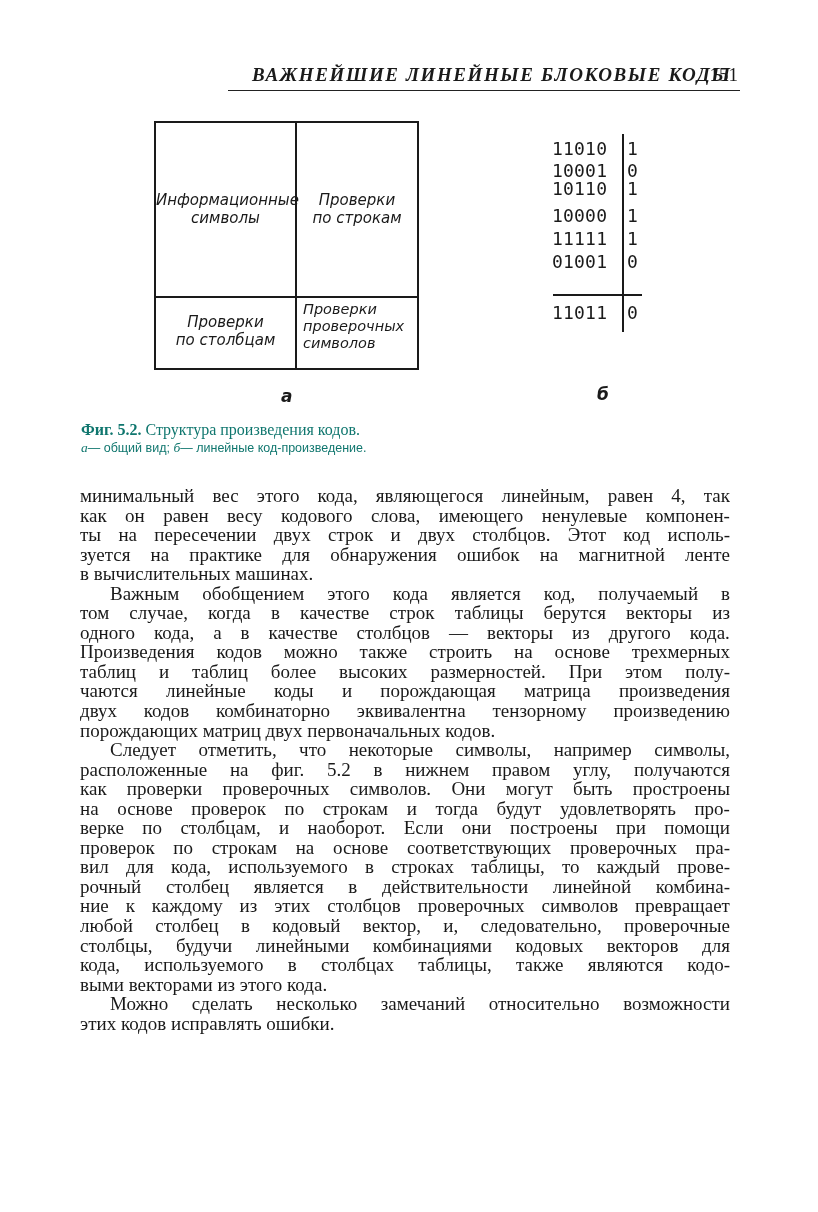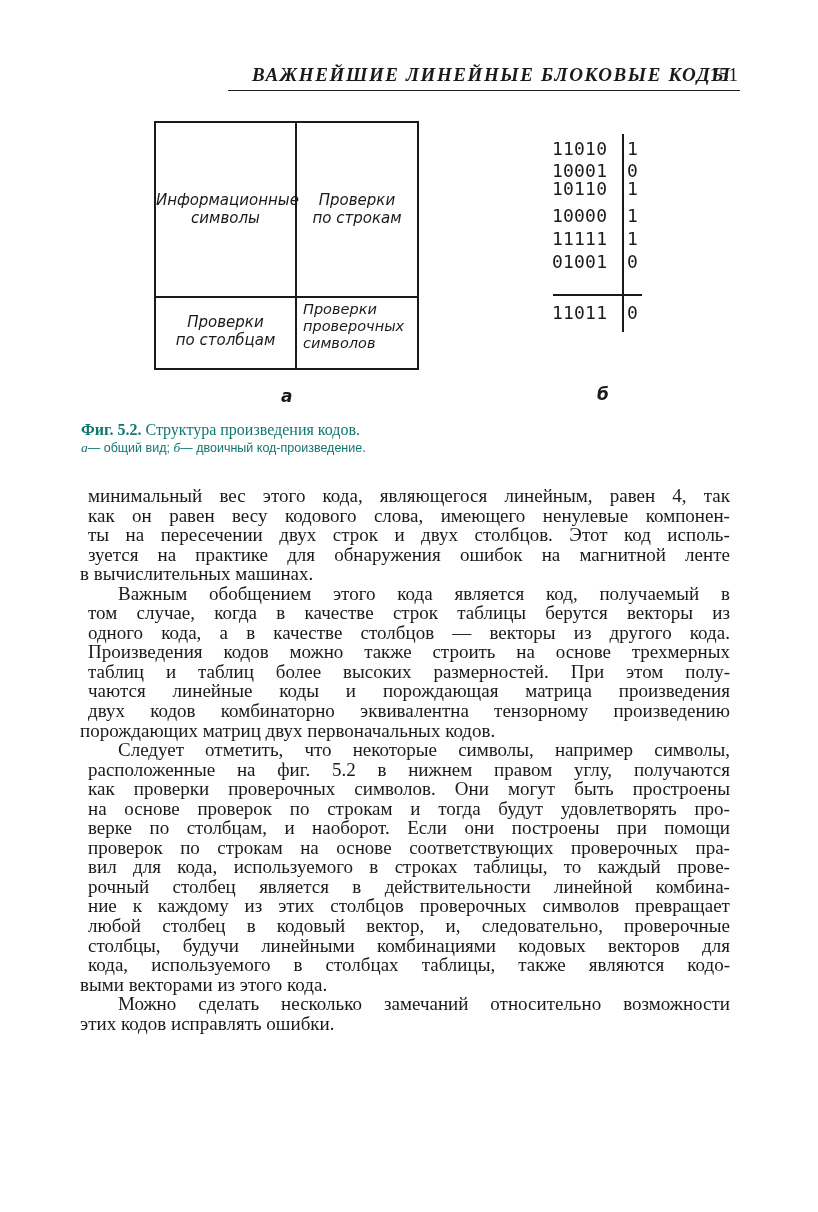--- a/index.html
+++ b/index.html
@@ -59,21 +59,21 @@
   .caption .line1 b { font-weight: bold; }
   .caption .line2 { font-size: 12.5px; line-height: 16px; white-space: nowrap; font-family: "Liberation Sans", sans-serif; }
   .caption .line2 i { font-style: italic; font-family: "Liberation Serif", serif; font-size: 13.5px; }
 
   .body-text {
     position: absolute; left: 80px; top: 486px; width: 650px;
     font-family: "Liberation Serif", serif; font-size: 19px; line-height: 19.55px; color: #1a1a1a;
   }
   .para { margin: 0; }
   .jline {
-    display: flex; justify-content: space-between; white-space: pre; height: 19.55px; margin-left: 8px;
+    display: flex; justify-content: space-between; white-space: pre; height: 19.55px;
   }
 </style>
 </head>
 <body>
 
 <div class="page">
 
   <div class="running-head">
     <span class="running-title">ВАЖНЕЙШИЕ ЛИНЕЙНЫЕ БЛОКОВЫЕ КОДЫ</span>
     <span class="page-number">151</span>
@@ -137,21 +137,21 @@
   <span class="sub-label sub-a">а</span>
   <span class="sub-label sub-b">б</span>
 
   <div class="caption">
     <div class="line1">
       <b>Фиг. 5.2.</b>
       <span>Структура произведения кодов.</span>
     </div>
     <div class="line2">
       <i>а</i><span>— общий вид;</span>
-      <i>б</i><span>— двоичный код-произведение.</span>
+      <i>б</i><span>— линейные код-произведение.</span>
     </div>
   </div>
 
   <div class="body-text" id="body-text">
       <div class="para">
         <div class="jline"><span>минимальный</span><span>вес</span><span>этого</span><span>кода,</span><span>являющегося</span><span>линейным,</span><span>равен</span><span>4,</span><span>так</span></div>
         <div class="jline"><span>как</span><span>он</span><span>равен</span><span>весу</span><span>кодового</span><span>слова,</span><span>имеющего</span><span>ненулевые</span><span>компонен-</span></div>
         <div class="jline"><span>ты</span><span>на</span><span>пересечении</span><span>двух</span><span>строк</span><span>и</span><span>двух</span><span>столбцов.</span><span>Этот</span><span>код</span><span>исполь-</span></div>
         <div class="jline"><span>зуется</span><span>на</span><span>практике</span><span>для</span><span>обнаружения</span><span>ошибок</span><span>на</span><span>магнитной</span><span>ленте</span></div>
         <div style="white-space: nowrap; height: 19.55px;">в вычислительных машинах.</div>

